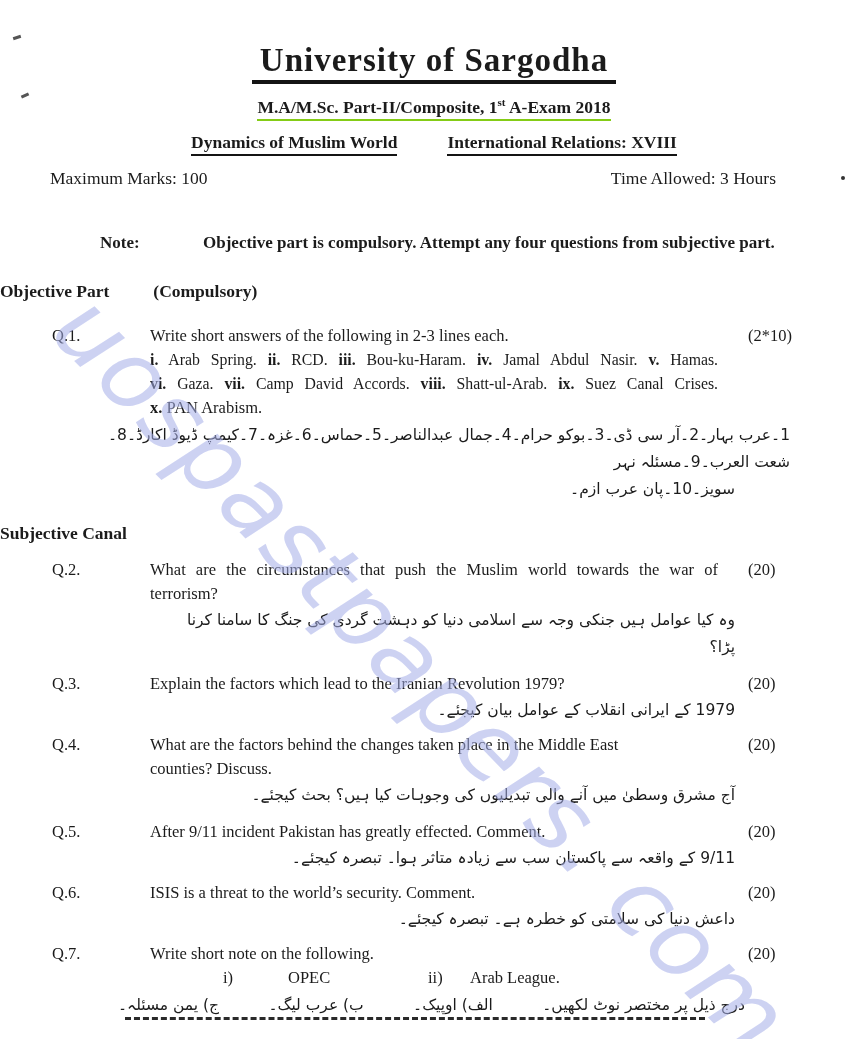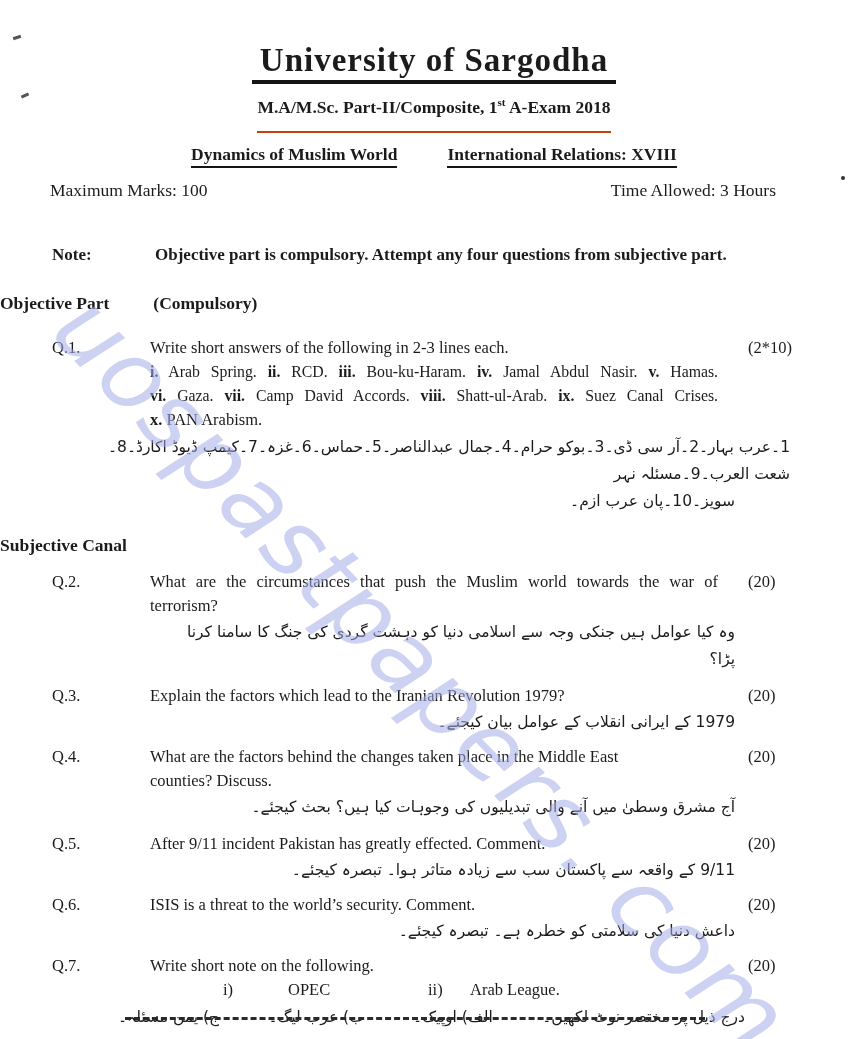--- a/index.html
+++ b/index.html
@@ -41,22 +41,22 @@
     display:inline-block;
     font-size:33px;font-weight:bold;
     letter-spacing:1px;
     border-bottom:4px solid #141414;
     padding:0 8px 1px 8px;
   }
   .examline-wrap{margin-top:12px;}
   .examline{
     display:inline-block;
     font-size:17.5px;font-weight:bold;
-    border-bottom:2px solid #c2410c;
-    padding-bottom:13px;
+    border-bottom:2px solid #84cc16;
+    padding-bottom:1px;
   }
   .examline sup{font-size:11px;}
   .subject-row{
     margin-top:11px;
     display:flex;justify-content:center;gap:50px;
   }
   .subject{
     font-size:17.5px;font-weight:bold;
     border-bottom:2px solid #141414;
     padding-bottom:1px;
@@ -65,21 +65,21 @@
     margin-top:12px;
     display:flex;justify-content:space-between;
     padding:0 92px 0 50px;
     font-size:17.5px;font-weight:normal;gap:40px;
   }
   
   .note-row{
     margin-top:44px;
     display:grid;grid-template-columns:103px 1fr;
     padding-left:52px;
-    font-size:17px;font-weight:bold;
+    font-size:17px;font-weight:bold;margin-left:48px;
   }
   
   .sec-row{
     display:flex;gap:44px;
     font-size:17.5px;font-weight:bold;
   }
   .sec-objective{margin-top:28px;}
   .sec-subjective{margin-top:20px;margin-bottom:14px;}
   
   .qblock{margin-top:0;}

